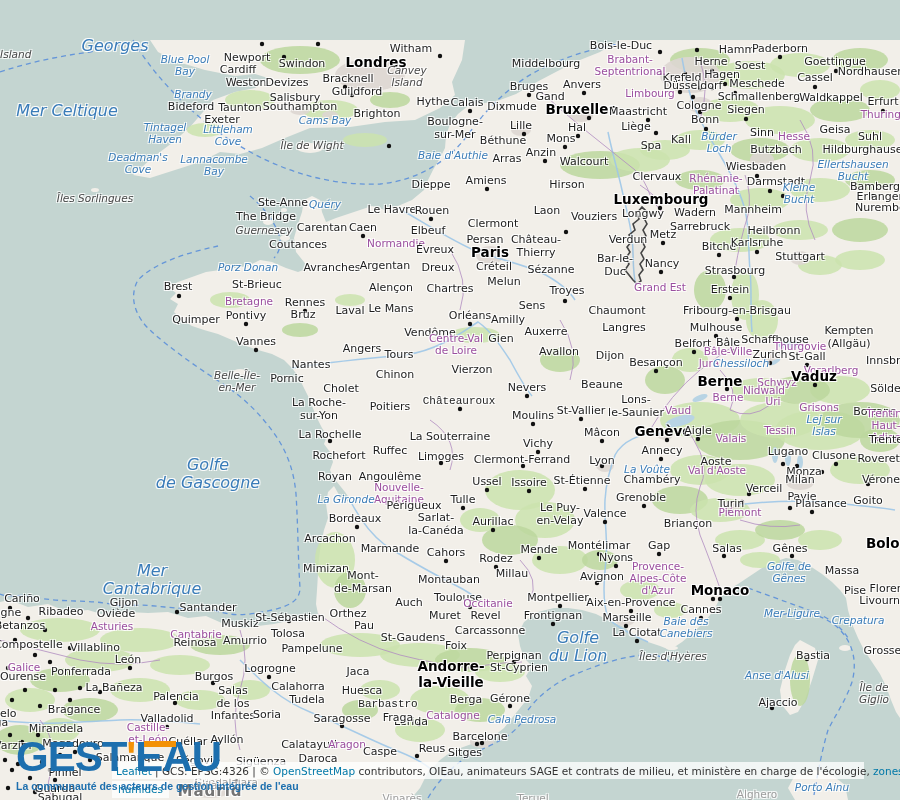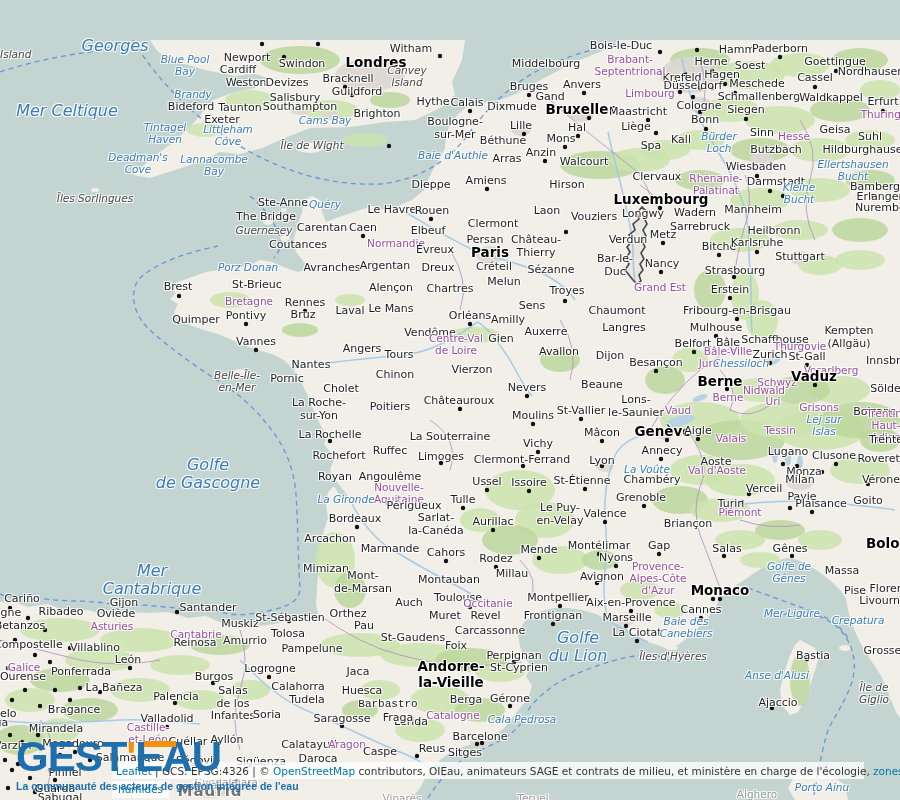--- a/index.html
+++ b/index.html
@@ -600,21 +600,21 @@
         <span class="lbl c-city" style="left: 882px; top: 459px;">Rovereto</span>
         <span class="lbl c-city" style="left: 804px; top: 472px;">Monza</span>
         <span class="lbl c-city" style="left: 800px; top: 480px;">Milan</span>
         <span class="lbl c-city" style="left: 802px; top: 497px;">Pavie</span>
         <span class="lbl c-city" style="left: 821px; top: 504px;">Plaisance</span>
         <span class="lbl c-city" style="left: 881px; top: 480px;">Vérone</span>
         <span class="lbl c-city" style="left: 868px; top: 501px;">Goito</span>
         <span class="lbl c-region" style="left: 740px; top: 512px;">Piémont</span>
         <span class="lbl c-city" style="left: 527px; top: 388px;">Nevers</span>
         <span class="lbl c-city" style="left: 602px; top: 385px;">Beaune</span>
-        <span class="lbl c-city" style="left: 459px; top: 401px;">Châteauroux</span>
+        <span class="lbl c-city" style="left: 459px; top: 401px; font-family: Liberation Mono, monospace;">Châteauroux</span>
         <span class="lbl c-city" style="left: 533px; top: 416px;">Moulins</span>
         <span class="lbl c-city" style="left: 581px; top: 411px;">St-Vallier</span>
         <span class="lbl c-city" style="left: 602px; top: 433px;">Mâcon</span>
         <span class="lbl c-city" style="left: 538px; top: 444px;">Vichy</span>
         <span class="lbl c-city" style="left: 441px; top: 457px;">Limoges</span>
         <span class="lbl c-city" style="left: 522px; top: 460px;">Clermont-Ferrand</span>
         <span class="lbl c-city" style="left: 602px; top: 461px;">Lyon</span>
         <span class="lbl c-city" style="left: 450px; top: 437px;">La Souterraine</span>
         <span class="lbl c-city" style="left: 487px; top: 482px;">Ussel</span>
         <span class="lbl c-city" style="left: 529px; top: 483px;">Issoire</span>

